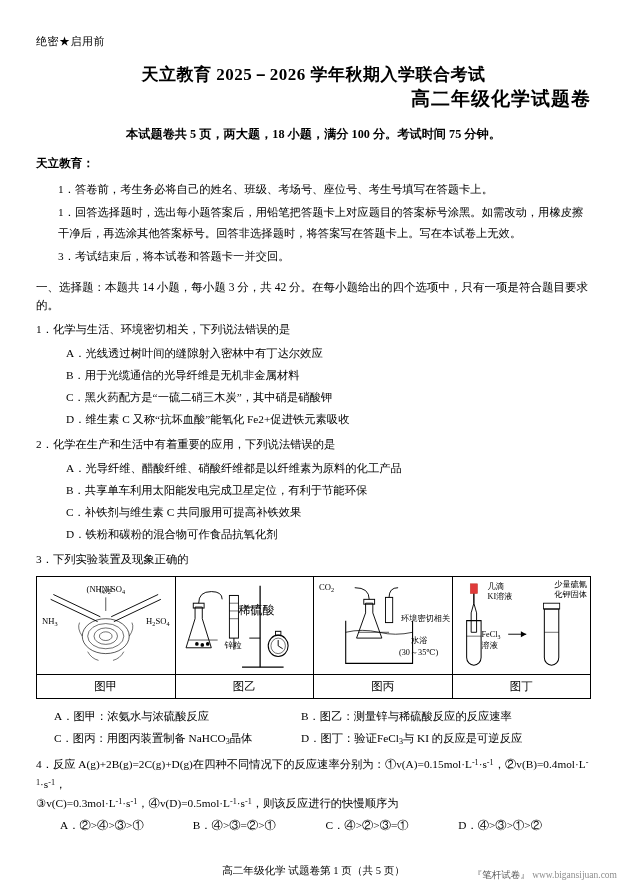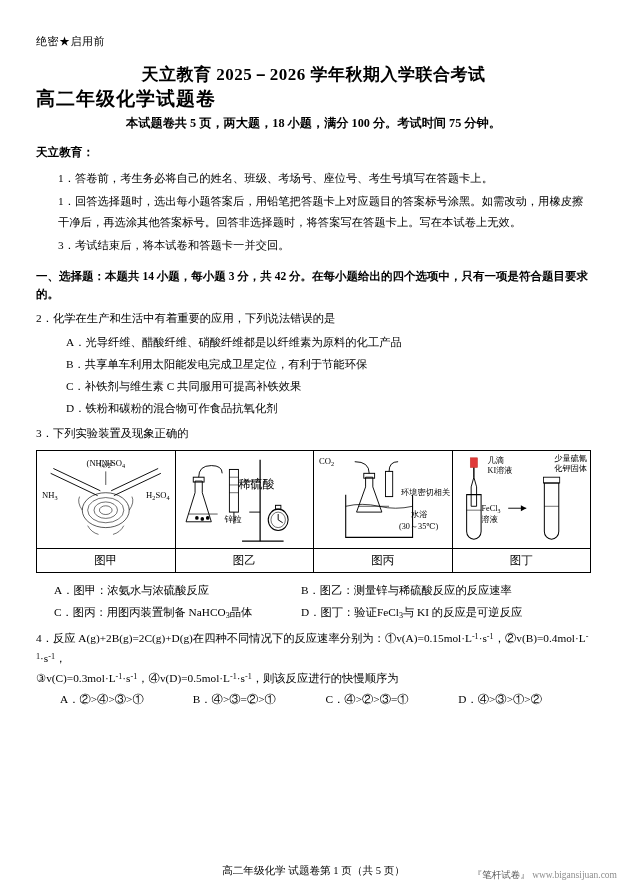--- a/index.html
+++ b/index.html
@@ -18,42 +18,42 @@
 
   .secret { font-size: 11px; letter-spacing: 0.5px; margin-bottom: 14px; }
 
   .title1 {
     text-align: center;
     font-size: 17px;
     font-weight: bold;
     letter-spacing: 0.5px;
   }
   .title2 {
-    text-align: left;
+    text-align: right;
     font-size: 19px;
     font-weight: bold;
     letter-spacing: 1px;
-    margin-bottom: 3px;
+    margin-bottom: 14px;
   }
   .subtitle {
     text-align: center;
     font-size: 12.2px;
     font-weight: bold;
     margin-bottom: 13px;
   }
   .notice-head { font-weight: bold; font-size: 11.6px; margin-bottom: 8px; }
   .notice-item {
     font-size: 11.3px;
     line-height: 1.85;
     padding-left: 22px;
     text-indent: 0;
     margin-bottom: 2px;
   }
   .sec-head {
-    font-weight: bold;
+    font-weight: normal;
     font-size: 11.5px;
     margin-top: 11px;
     margin-bottom: 6px;
     line-height: 1.6;
   }
   .q { font-size: 11.3px; line-height: 1.75; margin-top: 5px; }
   .q-stem { margin-bottom: 2px; }
   .opt { padding-left: 30px; line-height: 1.95; }
   .opt-row { display: flex; gap: 0; padding-left: 18px; line-height: 1.95; }
   .opt-row > div { }
@@ -101,20 +101,27 @@
   <div class="title2">高二年级化学试题卷</div>
   <div class="subtitle">本试题卷共 5 页，两大题，18 小题，满分 100 分。考试时间 75 分钟。</div>
 
   <div class="notice-head">天立教育：</div>
   <div class="notice-item">1．答卷前，考生务必将自己的姓名、班级、考场号、座位号、考生号填写在答题卡上。</div>
   <div class="notice-item">1．回答选择题时，选出每小题答案后，用铅笔把答题卡上对应题目的答案标号涂黑。如需改动，用橡皮擦干净后，再选涂其他答案标号。回答非选择题时，将答案写在答题卡上。写在本试卷上无效。</div>
   <div class="notice-item">3．考试结束后，将本试卷和答题卡一并交回。</div>
 
   <div class="sec-head">一、选择题：本题共 14 小题，每小题 3 分，共 42 分。在每小题给出的四个选项中，只有一项是符合题目要求的。</div>
 
+  <div class="q">
+    <div class="q-stem">1．化学与生活、环境密切相关，下列说法错误的是</div>
+    <div class="opt">A．光线透过树叶间的缝隙射入密林中有丁达尔效应</div>
+    <div class="opt">B．用于光缆通信的光导纤维是无机非金属材料</div>
+    <div class="opt">C．黑火药配方是“一硫二硝三木炭”，其中硝是硝酸钾</div>
+    <div class="opt">D．维生素 C 又称“抗坏血酸”能氧化 Fe2+促进铁元素吸收</div>
+  </div>
 
   <div class="q">
     <div class="q-stem">2．化学在生产和生活中有着重要的应用，下列说法错误的是</div>
     <div class="opt">A．光导纤维、醋酸纤维、硝酸纤维都是以纤维素为原料的化工产品</div>
     <div class="opt">B．共享单车利用太阳能发电完成卫星定位，有利于节能环保</div>
     <div class="opt">C．补铁剂与维生素 C 共同服用可提高补铁效果</div>
     <div class="opt">D．铁粉和碳粉的混合物可作食品抗氧化剂</div>
   </div>
 
   <div class="q">

